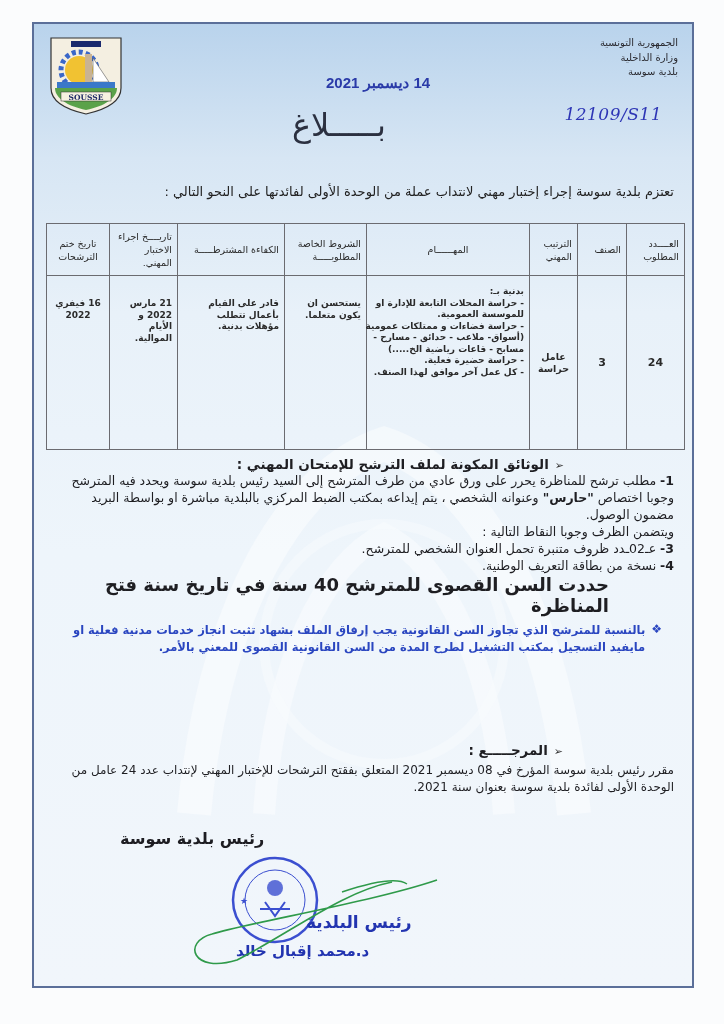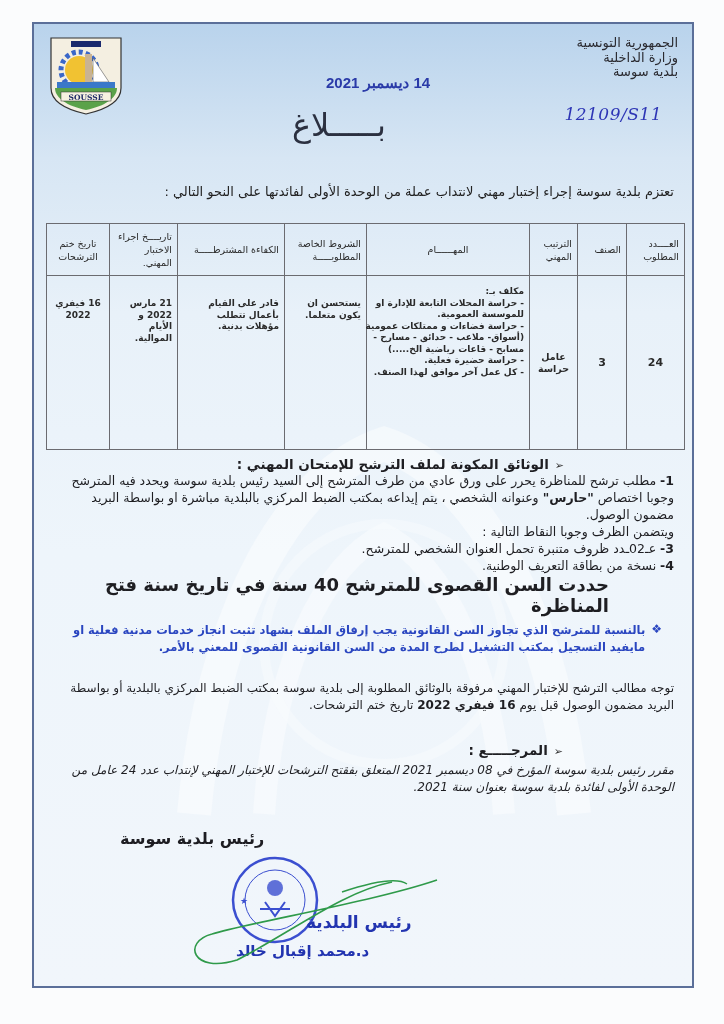--- a/index.html
+++ b/index.html
@@ -11,21 +11,21 @@
     position:absolute; left:32px; top:22px; width:662px; height:966px;
     border:2px solid #5b6f99; box-sizing:border-box;
     background: linear-gradient(180deg, #b9d3ec 0%, #d7e6f4 14%, #e8f1f9 30%, #eef5fb 55%, #f1f6fb 100%);
     overflow:hidden;
   }
   .watermark {
     position:absolute; left:120px; top:380px; width:460px; height:420px; pointer-events:none; opacity:.55;
   }
   .header-right {
     position:absolute; right:14px; top:12px; direction:rtl;
-    font-size:13px; line-height:14.5px; color:#2a2a30;
+    font-size:10px; line-height:14.5px; color:#2a2a30;
   }
   .ref-number {
     position:absolute; right:30px; top:80px; font-family:"DejaVu Serif", serif; font-style:italic;
     color:#2d35b5; font-size:17px; letter-spacing:.5px;
   }
   .logo { position:absolute; left:15px; top:12px; width:74px; height:80px; }
   .date-stamp {
     position:absolute; left:292px; top:50px; color:#2a3aa8; font-weight:bold; font-size:15px;
     font-family:"Liberation Sans", sans-serif; direction:ltr; letter-spacing:.5px;
   }
@@ -121,21 +121,21 @@
         <th style="text-align:center">تاريخ ختم الترشحات</th>
       </tr>
     </thead>
     <tbody>
       <tr>
         <td class="center-mid">24</td>
         <td class="center-mid">3</td>
         <td class="center-mid" style="font-size:9.5px !important">عامل حراسة</td>
         <td style="padding-top:10px">
           <div class="tasks-list">
-            <div>مكلف بـ:</div>
+            <div>بدنية بـ:</div>
             <div>- حراسة المحلات التابعة للإدارة او</div>
             <div>للموسسة العمومية.</div>
             <div>- حراسة فضاءات و ممتلكات عمومية</div>
             <div>(أسواق- ملاعب - حدائق - مسارح -</div>
             <div>مسابح - قاعات رياضية الخ.....)</div>
             <div>- حراسة حضيرة فعلية.</div>
             <div>- كل عمل آخر موافق لهذا الصنف.</div>
           </div>
         </td>
         <td style="padding-top:22px">يستحسن ان يكون متعلما.</td>
@@ -157,30 +157,27 @@
     <div class="para"><span class="bold">3-</span><span> عـ02ـدد ظروف متنبرة تحمل العنوان الشخصي للمترشح.</span></div>
     <div class="para"><span class="bold">4-</span><span> نسخة من بطاقة التعريف الوطنية.</span></div>
     <div class="sec-head" style="margin-right:65px; font-size:18px">حددت السن القصوى للمترشح 40 سنة في تاريخ سنة فتح المناظرة</div>
     <div style="display:flex; direction:rtl; margin-top:6px;">
       <span style="color:#2a46c0; font-size:12px; margin-left:6px; margin-right:12px;">❖</span>
       <div class="blue-note">بالنسبة للمترشح الذي تجاوز السن القانونية يجب إرفاق الملف بشهاد تثبت انجاز خدمات مدنية فعلية او مايفيد التسجيل بمكتب التشغيل لطرح المدة من السن القانونية القصوى للمعني بالأمر.</div>
     </div>
   </div>
 
   <div class="section" style="top:652px; left:14px;">
-    <div class="para" style="font-size:12px; margin-top:4px;">
-      <span>توجه مطالب الترشح للإختبار المهني مرفوقة بالوثائق المطلوبة إلى بلدية سوسة بمكتب الضبط المركزي بالبلدية أو بواسطة البريد مضمون الوصول قبل يوم </span><span class="bold">16 فيفري 2022</span><span> تاريخ ختم الترشحات.</span>
-    </div>
   </div>
 
   <div class="section" style="top:718px; left:14px;">
     <div class="sec-head" style="margin-right:111px">
       <span class="arrow">➢</span><span>المرجـــــع :</span>
     </div>
-    <div class="para" style="font-size:12px; margin-top:4px;font-style:italic;">مقرر رئيس بلدية سوسة المؤرخ في 08 ديسمبر 2021 المتعلق بفقتح الترشحات للإختبار المهني لإنتداب عدد 24 عامل من الوحدة الأولى لفائدة بلدية سوسة بعنوان سنة 2021.</div>
+    <div class="para" style="font-size:12px; margin-top:4px;">مقرر رئيس بلدية سوسة المؤرخ في 08 ديسمبر 2021 المتعلق بفقتح الترشحات للإختبار المهني لإنتداب عدد 24 عامل من الوحدة الأولى لفائدة بلدية سوسة بعنوان سنة 2021.</div>
   </div>
 
   <div class="signature-title" style="left:86px; top:805px;">رئيس بلدية سوسة</div>
 
   <svg class="stamp" viewBox="0 0 90 92" style="left:196px; top:830px;">
     <circle cx="45" cy="46" r="42" fill="none" stroke="#3b4fd0" stroke-width="2.5"></circle>
     <circle cx="45" cy="46" r="30" fill="none" stroke="#3b4fd0" stroke-width="1"></circle>
     <circle cx="45" cy="34" r="8" fill="#3b4fd0" opacity=".8"></circle>
     <path d="M30 55 H60 M35 48 L45 62 L55 48" stroke="#3b4fd0" stroke-width="2" fill="none"></path>
     <text x="10" y="50" font-size="9" fill="#3b4fd0">★</text>

